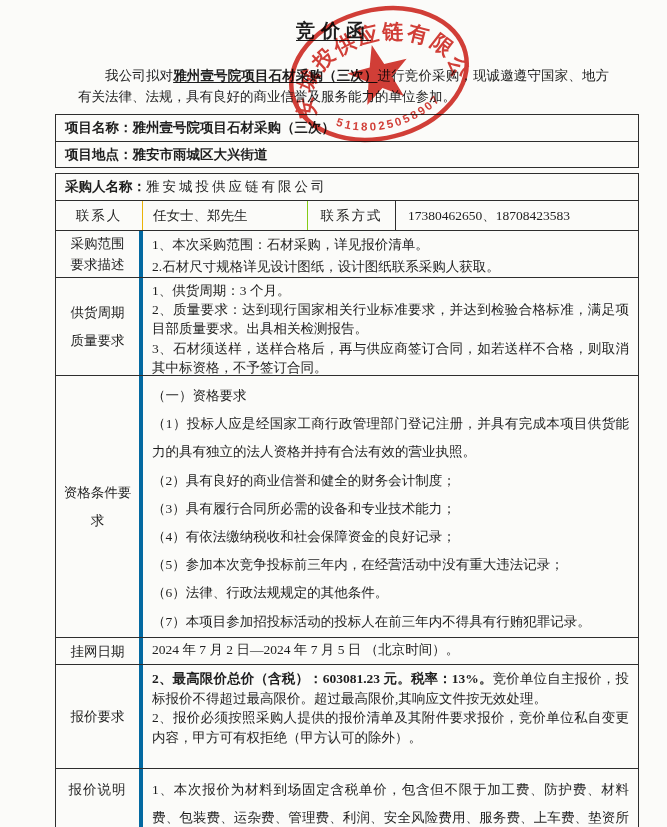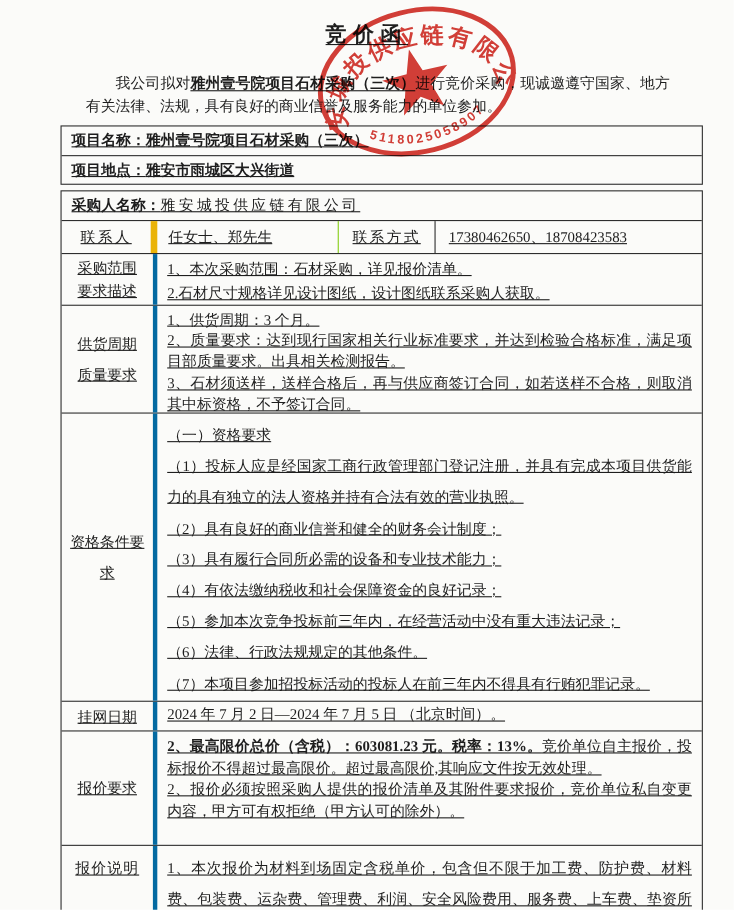--- a/index.html
+++ b/index.html
@@ -32,21 +32,20 @@
     text-align:justify;
   }
   .intro .uline { font-weight:bold; text-decoration:underline; text-underline-offset:2px; }
 
   
   .tbl {
     margin-left:55px;
     width:584px;
     border:1.5px solid #2e2e2e;
     background:transparent;
-    text-decoration:underline;
   }
   .tbl1 { margin-top:7px; }
   .tbl2 { margin-top:5px; }
   .row { display:flex; border-top:1px solid #2e2e2e; }
   .row:first-child { border-top:none; }
   .cell { font-size:13.5px; }
   .label-cell {
     width:87px; min-width:87px;
     border-right:4px solid #0369a1;
     display:flex; flex-direction:column;
@@ -65,21 +64,21 @@
   .r-name, .r-loc { height:26px; }
   .r-purchaser { height:26px; }
   .r-contact { height:30px; }
   .r-scope { height:47px; }
   .r-supply { height:98px; }
   .r-qual { height:262px; }
   .r-date { height:27px; }
   .r-quote { height:104px; }
   .r-desc  { height:68px; }
 
-  .r-contact .c1 { width:87px; min-width:87px; border-right:6px solid #eab308;
+  .r-contact .c1 { width:87px; min-width:87px; border-right:1px solid #eab308;
                    display:flex; align-items:center; justify-content:center; letter-spacing:2px; }
   .r-contact .c2 { width:165px; min-width:165px; border-right:1px solid #84cc16;
                    display:flex; align-items:center; padding-left:10px; }
   .r-contact .c3 { width:88px; min-width:88px; border-right:1px solid #2e2e2e;
                    display:flex; align-items:center; justify-content:center; letter-spacing:2px; }
   .r-contact .c4 { flex:1; display:flex; align-items:center; padding-left:12px; }
 
   .r-scope .content-cell p { line-height:21.5px; }
   .r-scope .label-cell span { line-height:21px; }
 

